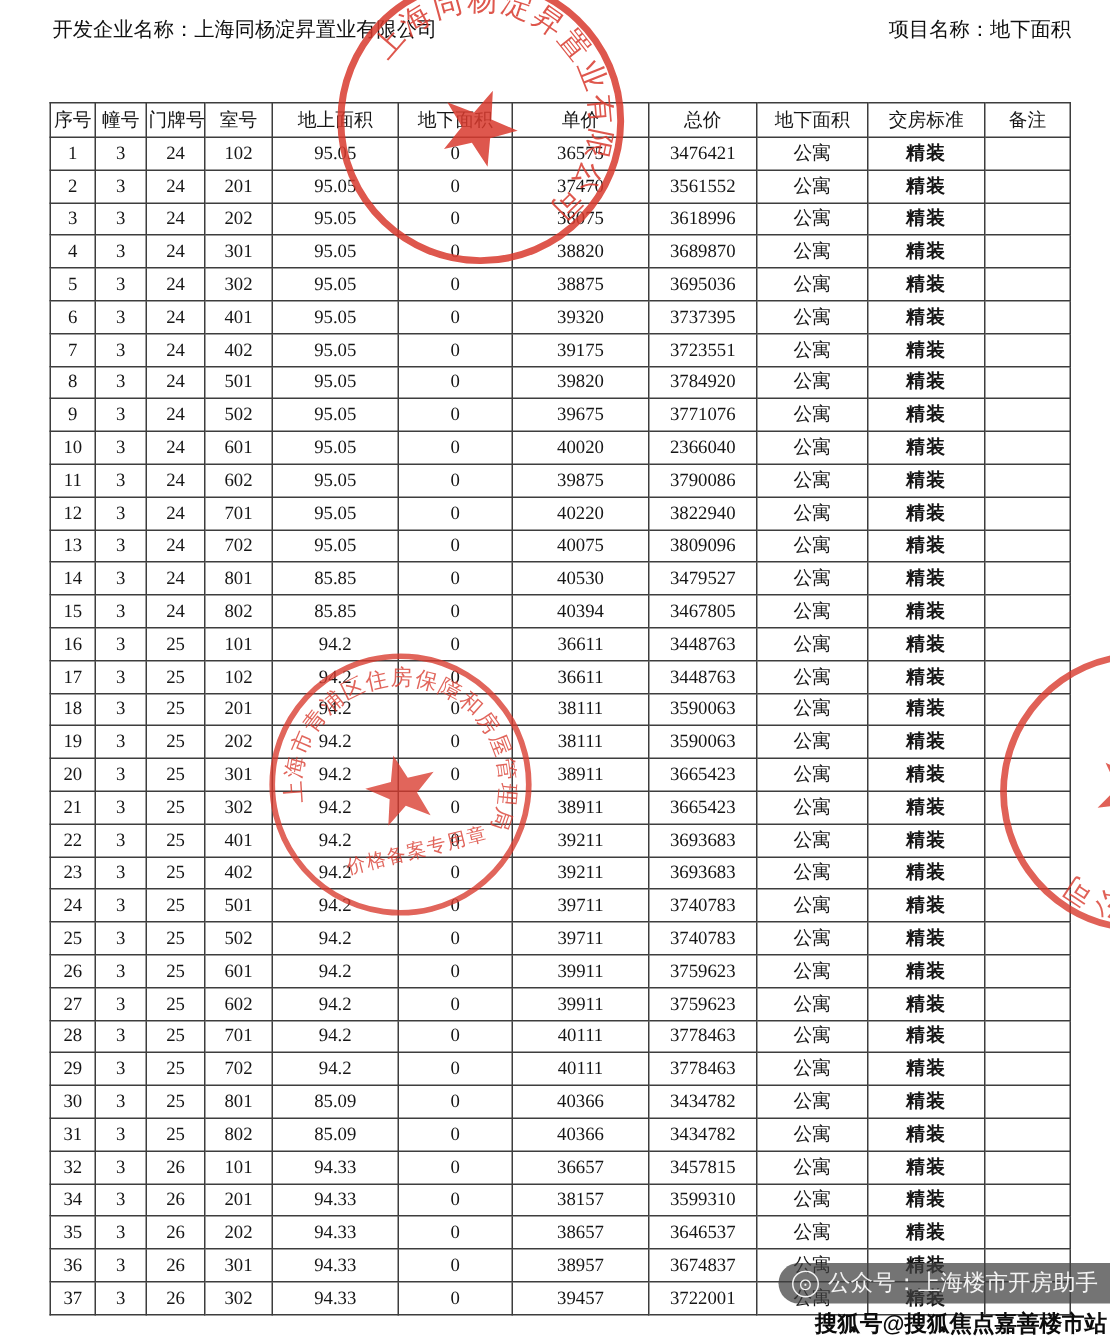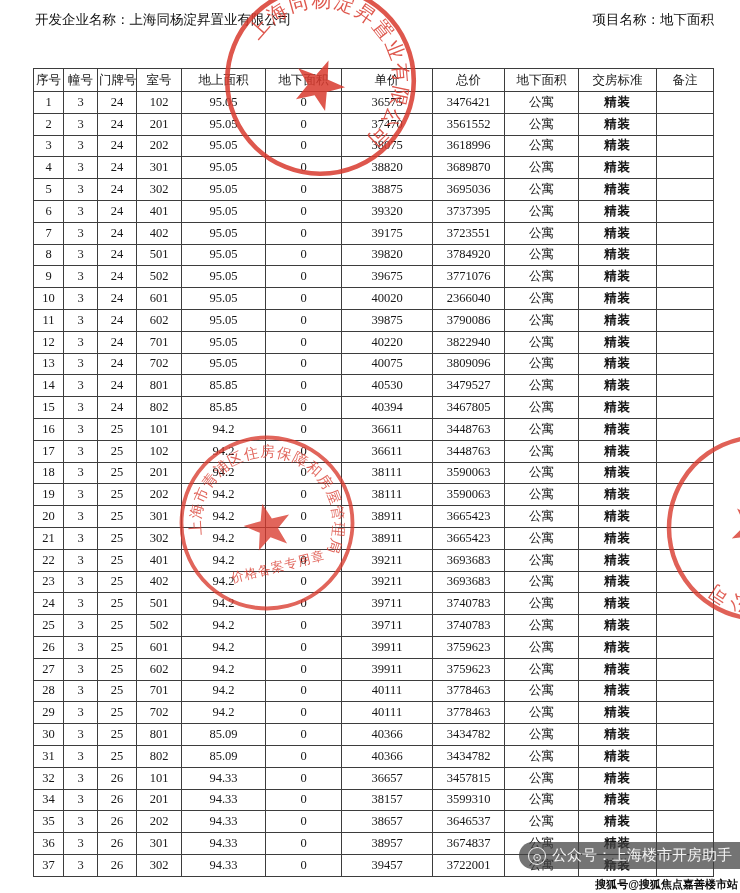--- a/index.html
+++ b/index.html
@@ -29,21 +29,21 @@
     position:absolute; right:0; bottom:24px; max-width:300px;
     background:rgba(62,62,62,.72); color:#f3f3f3;
     font-family:"Liberation Sans", sans-serif; font-size:15px;
     padding:4px 8px 4px 9px; border-radius:16px 0 0 16px;
     display:flex; align-items:center; gap:6px; white-space:nowrap; overflow:hidden;
   }
   .wm-icon { display:inline-block; width:18px; height:18px; line-height:18px; text-align:center;
     border:1px solid #f3f3f3; border-radius:50%; font-size:11px; flex:0 0 auto; }
   .wm-sohu {
     position:absolute; right:2px; bottom:1px; color:#0c0c0c;
-    font-family:"Liberation Sans", sans-serif; font-size:11px; font-weight:bold;
+    font-family:"Liberation Sans", sans-serif; font-size:15px; font-weight:bold;
     white-space:nowrap;
   }
 </style>
 </head>
 <body>
 
 <div class="page">
 
   <div class="doc-header">
     <div class="hr1">

